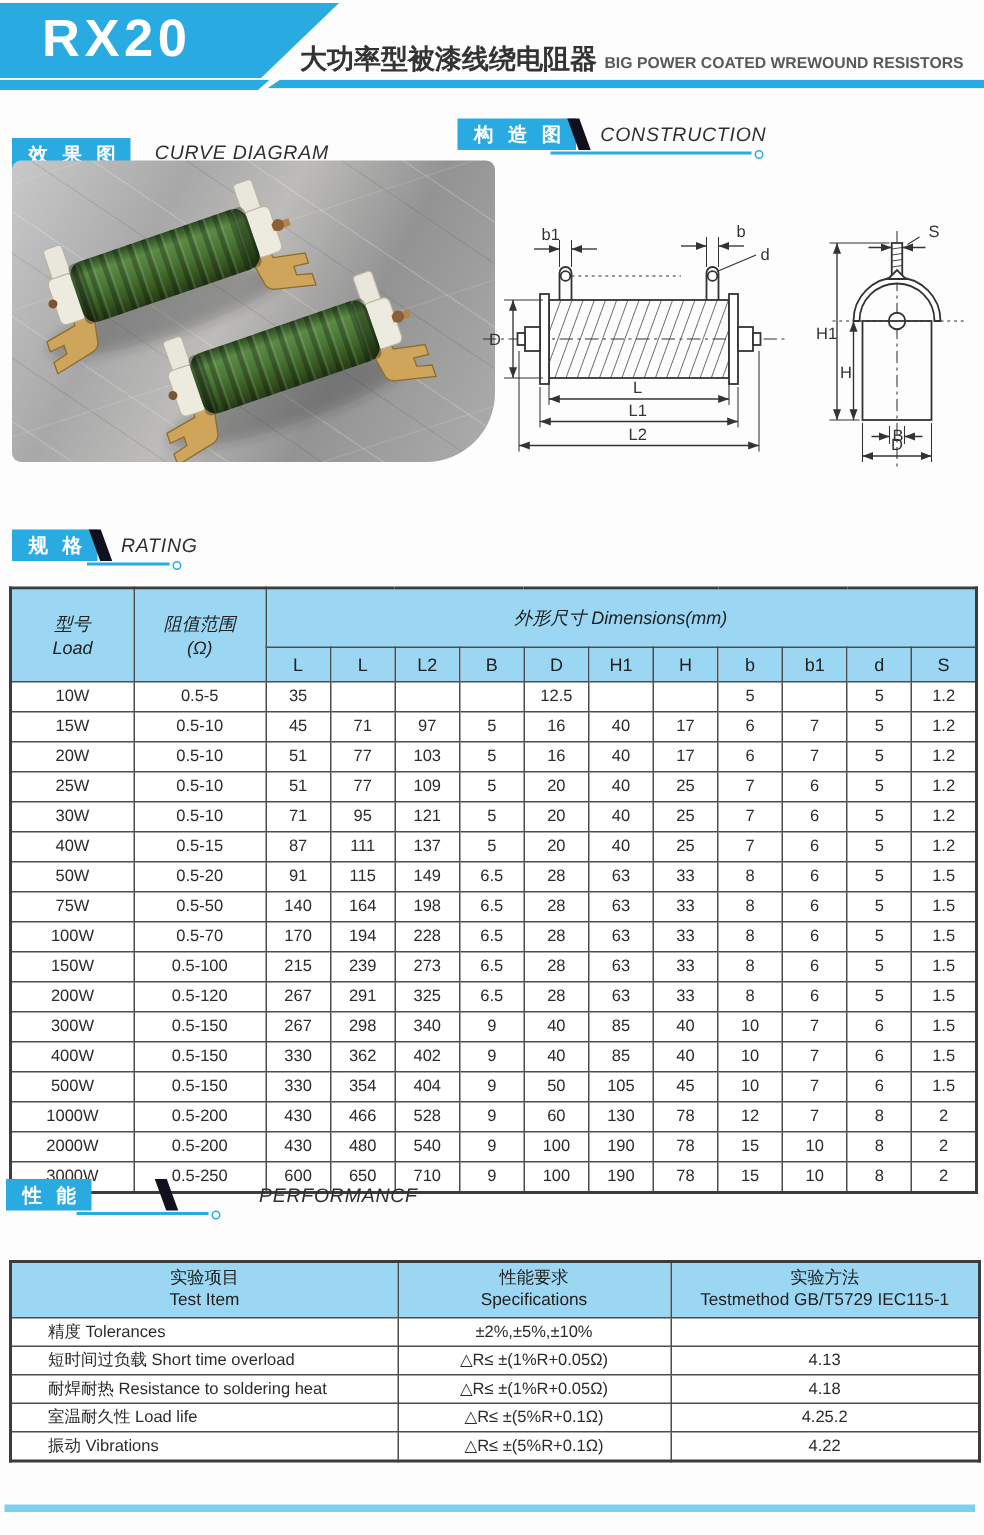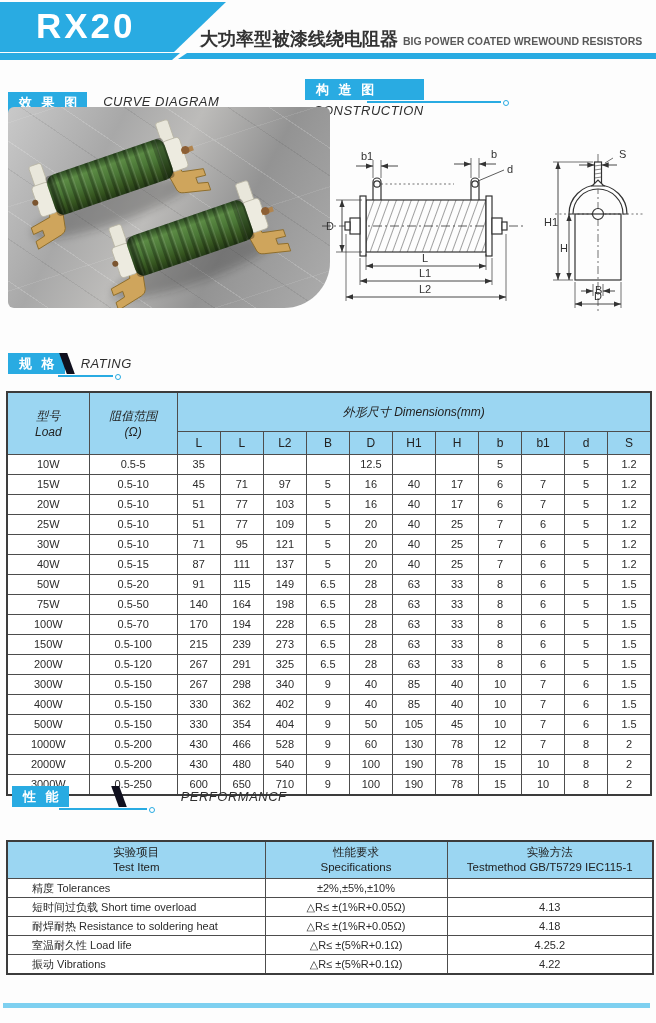--- a/index.html
+++ b/index.html
@@ -5,21 +5,21 @@
   html,body { margin:0; padding:0; background:#e9e9e9; }
   .page {
     position:relative; width:656px; height:1023px; margin:0 auto;
     background:#fdfdfd; overflow:hidden;
     font-family:"Liberation Sans", sans-serif; color:#2b2b2b;
   }
 
   
   .hdr-block { position:absolute; left:0; top:2px; width:226px; height:50px;
     background:#29abe2; clip-path:polygon(0 0,100% 0,77% 100%,0 100%); }
-  .hdr-model { position:absolute; left:36px; top:4px; font-size:35px; font-weight:bold;
+  .hdr-model { position:absolute; left:28px; top:4px; font-size:35px; font-weight:bold;
     color:#fff; letter-spacing:3px; }
   .hdr-strip-l { position:absolute; left:0; top:53px; width:180px; height:7px;
     background:#29abe2; clip-path:polygon(0 0,100% 0,calc(100% - 8px) 100%,0 100%); }
   .hdr-strip-r { position:absolute; left:178px; top:53px; width:478px; height:6px;
     background:#29abe2; clip-path:polygon(9px 0,100% 0,100% 100%,0 100%); }
   .hdr-title { position:absolute; left:200px; top:27px; white-space:nowrap; }
   .hdr-cn { font-size:18px; font-weight:bold; color:#333; }
   .hdr-en { font-size:10.5px; color:#595959; margin-left:5px;font-weight:bold; }
 
   
@@ -85,21 +85,21 @@
     </div>
   </div>
 
   <div class="sec" style="left:8px; top:92px;align-items:flex-end;">
     <span class="sec-badge">效 果 图</span>
     <span class="sec-diag"></span>
     <span class="sec-label">CURVE DIAGRAM</span>
     <span class="sec-line" style="left:62px; width:137px;"></span>
   </div>
 
-  <div class="sec" style="left:305px; top:79px;flex-direction:column;">
+  <div class="sec" style="left:305px; top:79px;">
     <span class="sec-badge">构 造 图</span>
     <span class="sec-diag"></span>
     <span class="sec-label">CONSTRUCTION</span>
     <span class="sec-line" style="left:62px; width:134px;"></span>
   </div>
 
   <div class="photo">
     <svg viewBox="0 0 322 201">
       <defs>
         <linearGradient id="bodyShade" x1="0" y1="0" x2="0" y2="1">
@@ -552,21 +552,21 @@
           <td class="c7">190</td>
           <td class="c8">78</td>
           <td class="c9">15</td>
           <td class="c10">10</td>
           <td class="c11">8</td>
           <td class="c12">2</td>
         </tr>
       </tbody>
   </table>
 
-  <div class="sec" style="left:12px; top:786px;gap:48px;">
+  <div class="sec" style="left:4px; top:786px;gap:48px;">
     <span class="sec-badge">性 能</span>
     <span class="sec-diag"></span>
     <span class="sec-label">PERFORMANCF</span>
     <span class="sec-line" style="left:47px; width:88px;"></span>
   </div>
 
   <table class="tbl perf">
     <colgroup>
       <col style="width:258px">
         <col style="width:182px">

